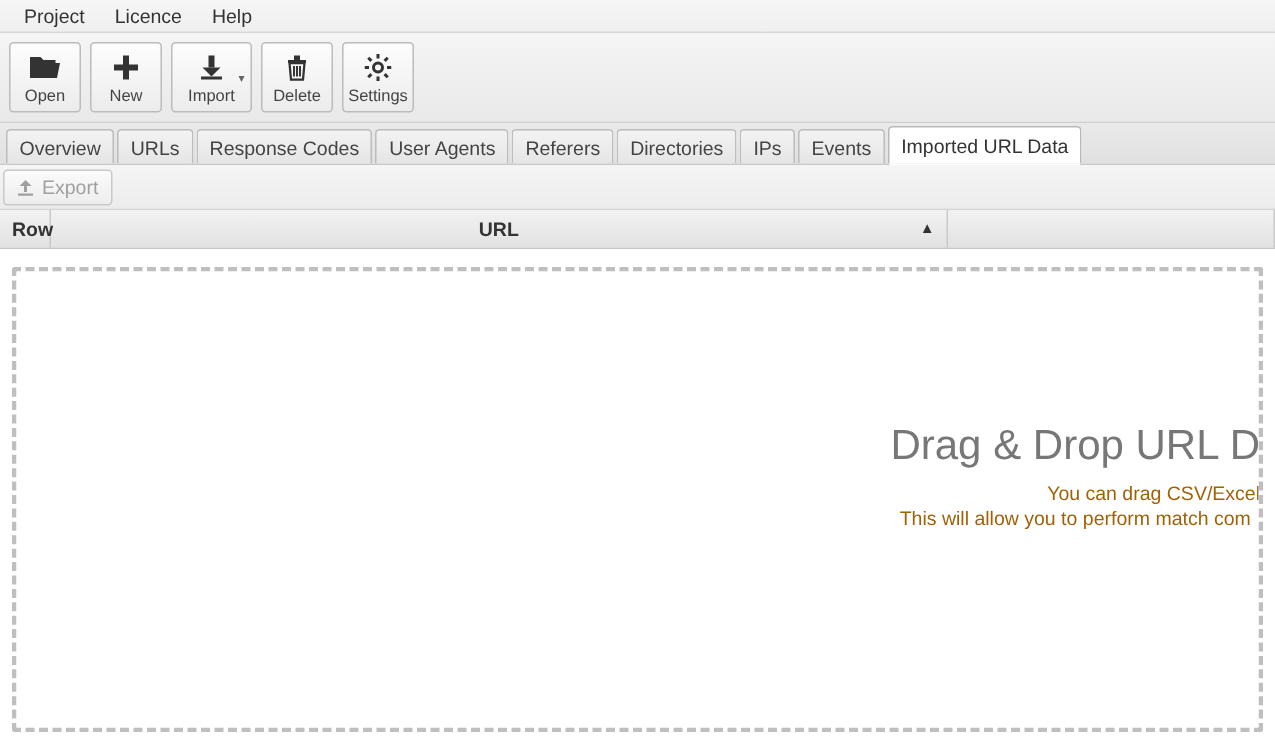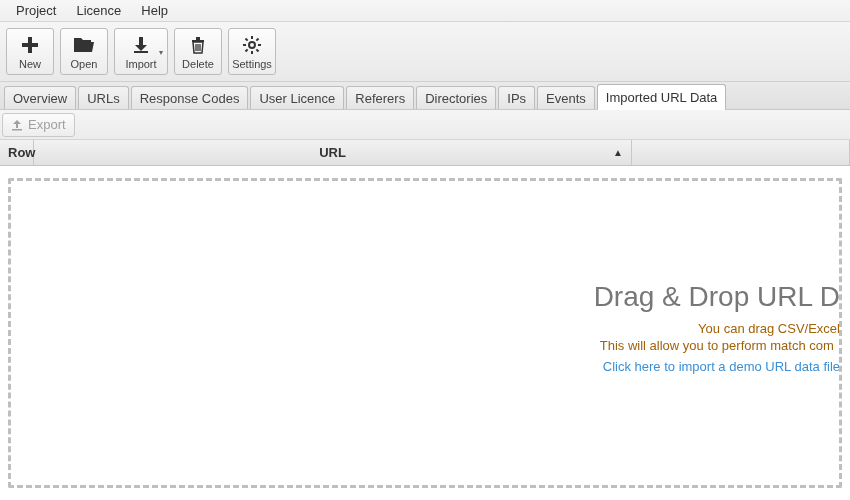--- a/index.html
+++ b/index.html
@@ -214,36 +214,36 @@
 
 <div class="menubar">
   <div class="menubar-item">Project</div>
   <div class="menubar-item">Licence</div>
   <div class="menubar-item">Help</div>
 </div>
 
 <div class="toolbar">
   <div class="tool-btn">
     <div class="icon-wrap">
+      <svg width="22" height="18" viewBox="0 0 22 18">
+        <path d="M1 4 L1 16 L19 16 L21 6 L5 6 L4 4 Z" fill="#333"></path>
+        <path d="M1 4 L1 2 L8 2 L10 4 L18 4 L18 6 L5 6 Z" fill="#333"></path>
+      </svg>
+    </div>
+    <div class="lbl">Open</div>
+  </div>
+
+  <div class="tool-btn">
+    <div class="icon-wrap">
       <svg width="18" height="18" viewBox="0 0 18 18">
         <rect x="7" y="1" width="4" height="16" fill="#333"></rect>
         <rect x="1" y="7" width="16" height="4" fill="#333"></rect>
       </svg>
     </div>
     <div class="lbl">New</div>
-  </div>
-
-  <div class="tool-btn">
-    <div class="icon-wrap">
-      <svg width="22" height="18" viewBox="0 0 22 18">
-        <path d="M1 4 L1 16 L19 16 L21 6 L5 6 L4 4 Z" fill="#333"></path>
-        <path d="M1 4 L1 2 L8 2 L10 4 L18 4 L18 6 L5 6 Z" fill="#333"></path>
-      </svg>
-    </div>
-    <div class="lbl">Open</div>
   </div>
 
   <div class="tool-btn" style="width:54px">
     <div class="icon-wrap">
       <svg width="18" height="18" viewBox="0 0 18 18">
         <rect x="7" y="1" width="4" height="8" fill="#333"></rect>
         <path d="M3 9 L15 9 L9 15 Z" fill="#333"></path>
         <rect x="2" y="15" width="14" height="2" fill="#333"></rect>
       </svg>
     </div>
@@ -282,21 +282,21 @@
       </svg>
     </div>
     <div class="lbl">Settings</div>
   </div>
 </div>
 
 <div class="tabs">
   <div class="tab">Overview</div>
   <div class="tab">URLs</div>
   <div class="tab">Response Codes</div>
-  <div class="tab">User Licence</div>
+  <div class="tab">User Agents</div>
   <div class="tab">Referers</div>
   <div class="tab">Directories</div>
   <div class="tab">IPs</div>
   <div class="tab">Events</div>
   <div class="tab active">Imported URL Data</div>
 </div>
 
 <div class="exportbar">
   <div class="export-btn">
     <span>
@@ -318,16 +318,15 @@
   </div>
   <div class="colheader col-extra"></div>
 </div>
 
 <div class="dropzone-wrap">
   <div class="dropzone">
     <div class="drop-content" style="text-align:center; left:auto; right:-1px;">
       <div class="drop-title">Drag &amp; Drop URL D</div>
       <div class="drop-sub" style="text-align:right">You can drag CSV/Excel</div>
       <div class="drop-sub" style="margin-top:2px;text-align:center">This will allow you to perform match com</div>
-      <div class="drop-link" style="text-align:right">Click here to import a demo URL data file</div>
     </div>
   </div>
 </div>
 
 </body></html>

